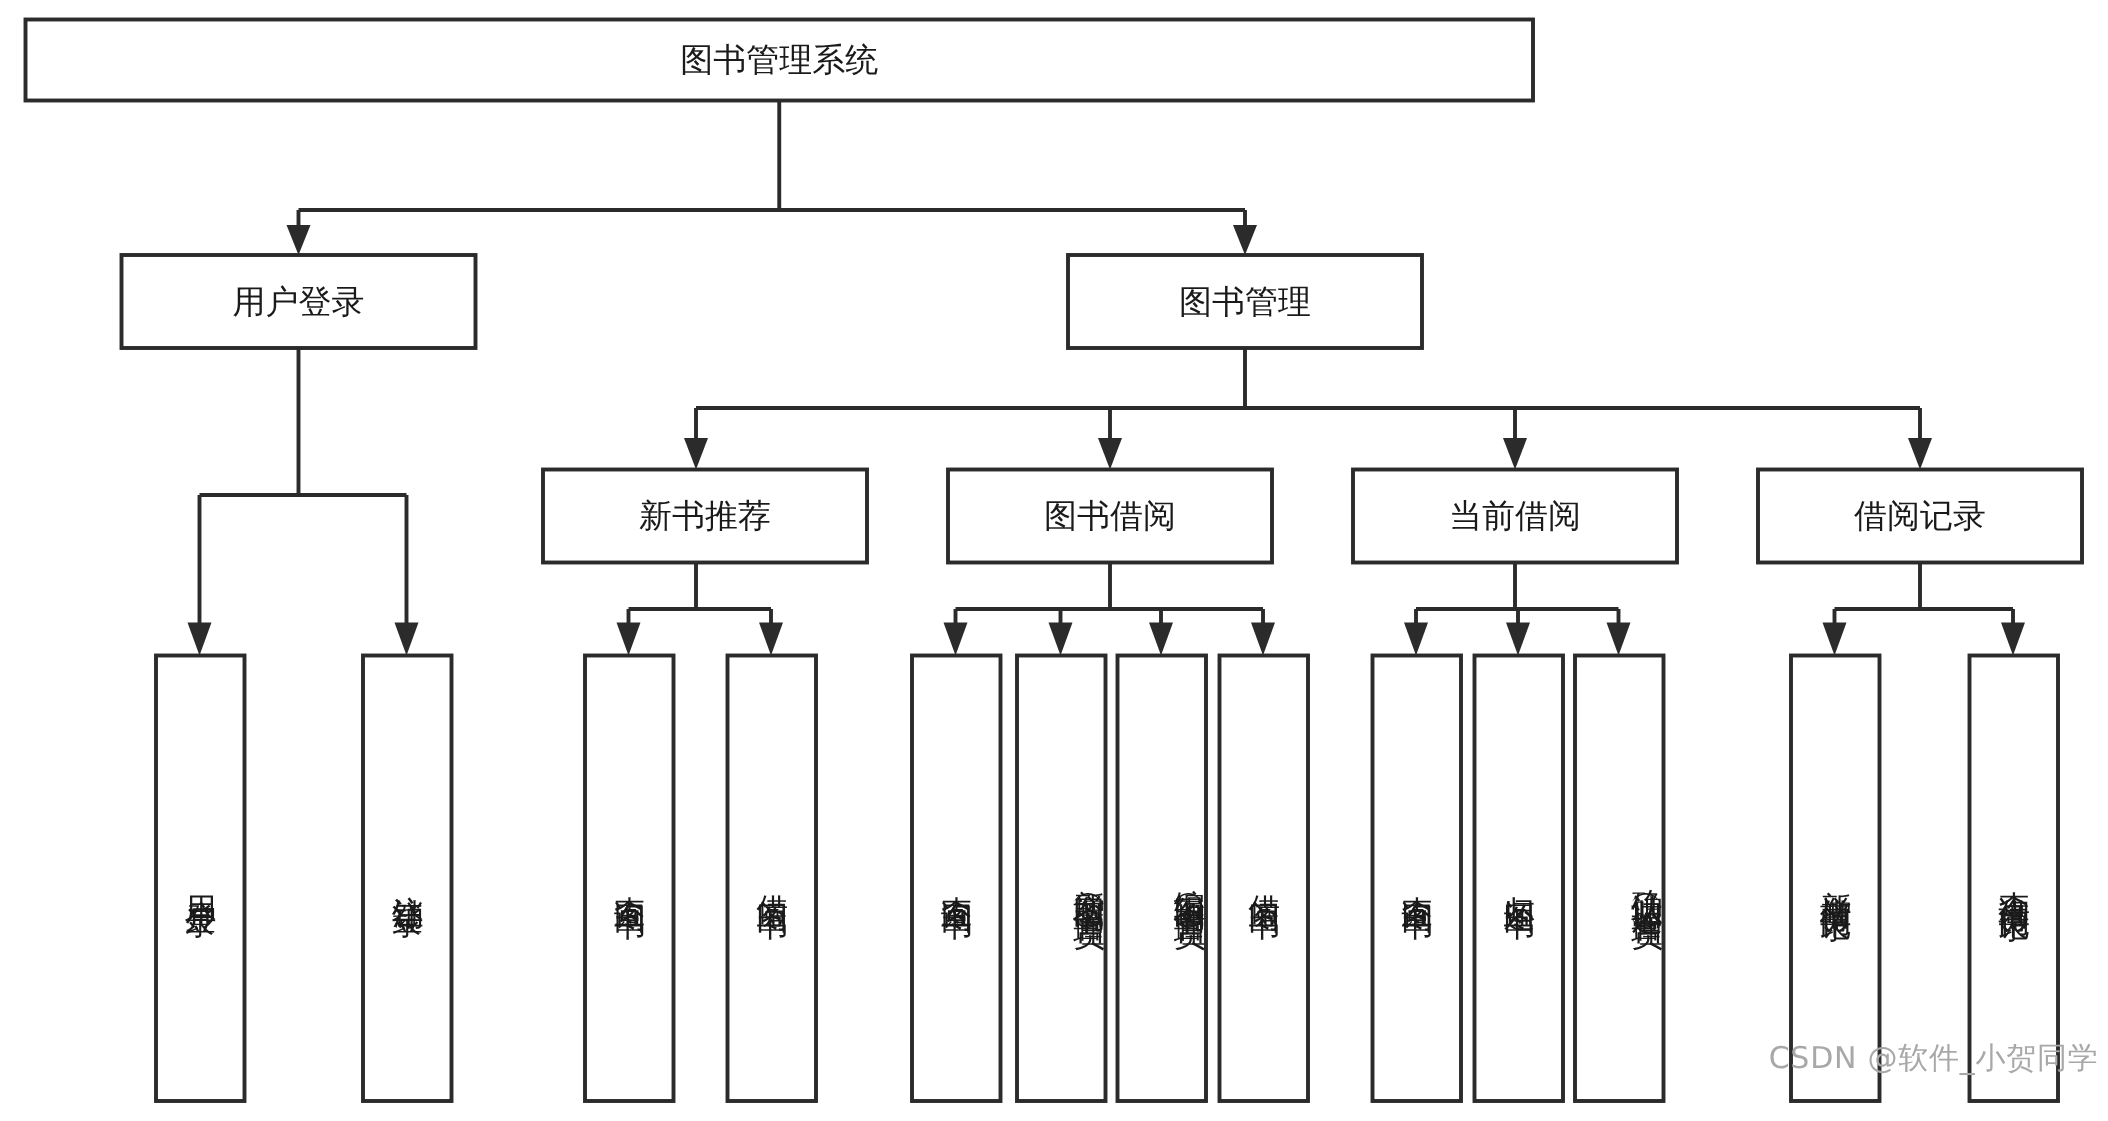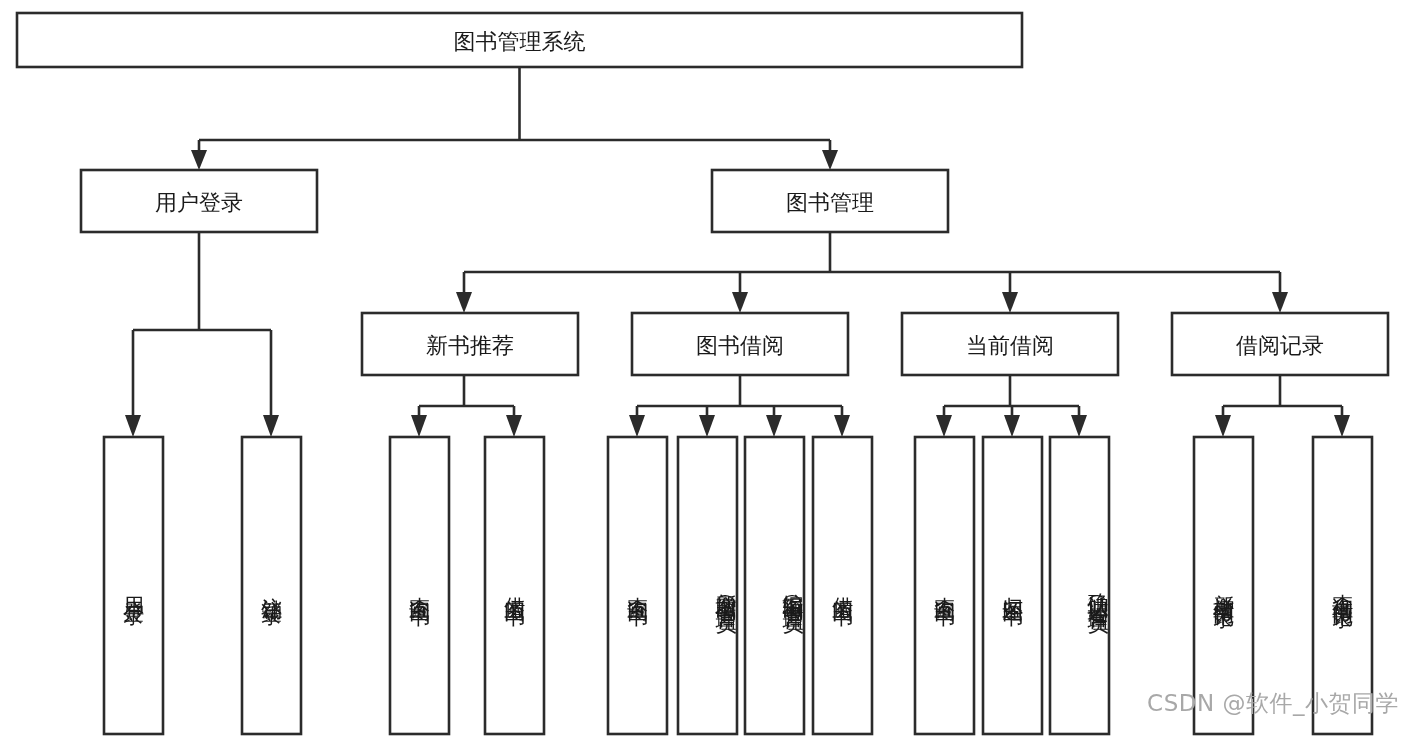--- a/index.html
+++ b/index.html
@@ -72,21 +72,21 @@
     white-space: nowrap;
   }
   .vlabel.centered {
     align-items: center;
   }
   #watermark {
     position: absolute;
     right: 6px;
     bottom: 4px;
     font-family: "DejaVu Sans", "Liberation Sans", sans-serif;
-    font-size: 23px;
+    font-size: 20px;
     color: #a8a8a8;
     letter-spacing: 0.5px;
     white-space: nowrap;
   }
 </style>
 </head>
 <body>
 
 <div id="diagram-root">
 

